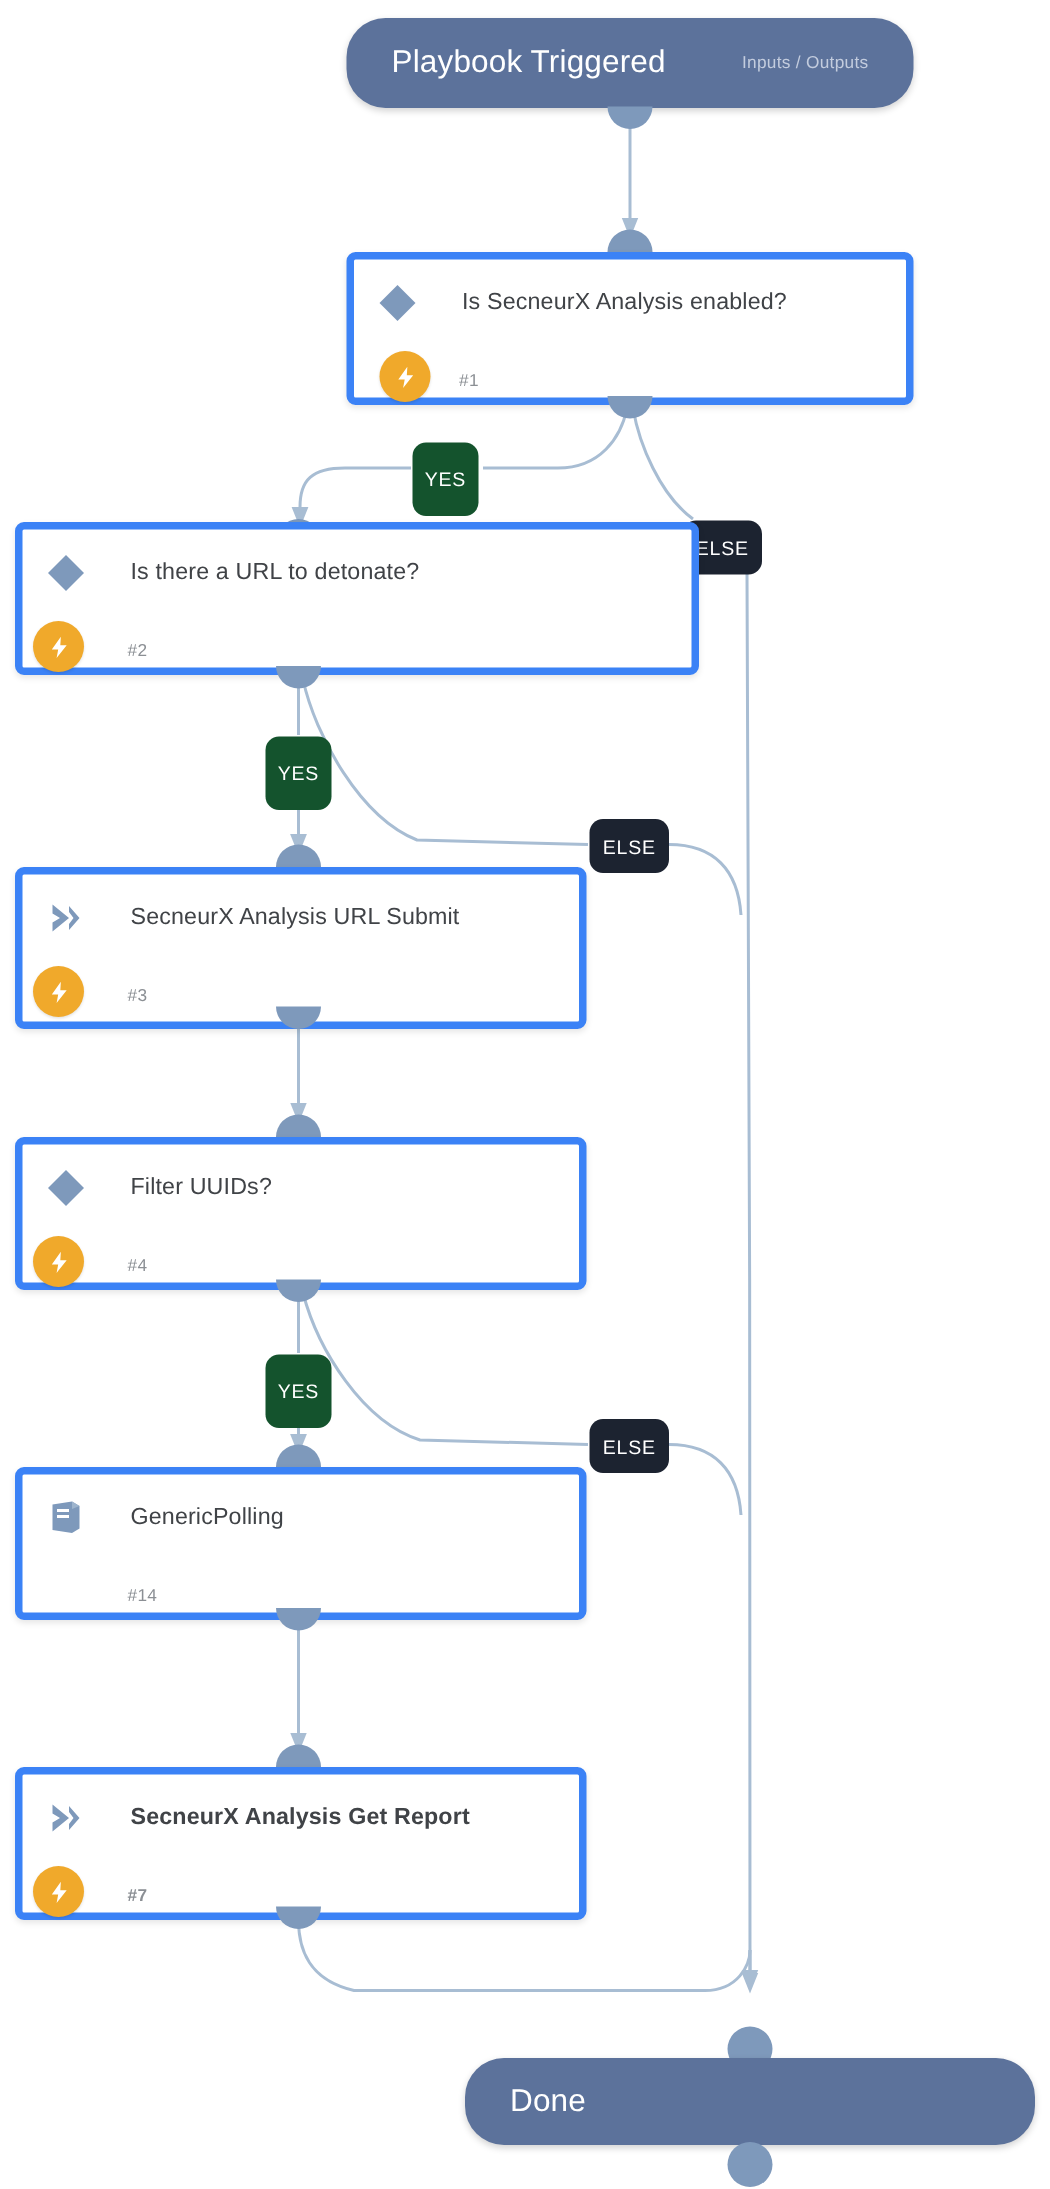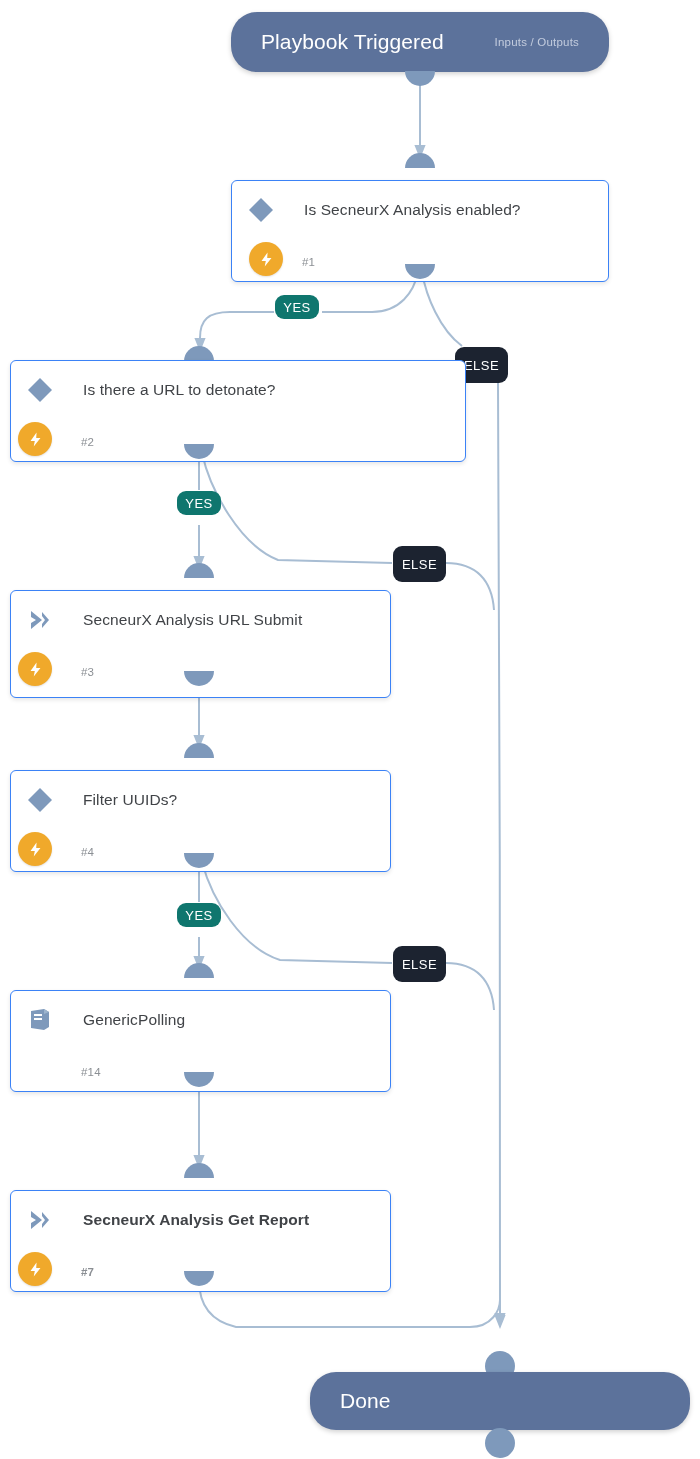--- a/index.html
+++ b/index.html
@@ -45,24 +45,23 @@
     font-size: 11.5px;
     color: #c3ccde;
     margin-left: auto;
     letter-spacing: 0.2px;
   }
 
   
   .card {
     position: absolute;
     background: #ffffff;
-    border: 1px solid #3b82f6;
+    border: 5px solid #3b82f6;
     border-radius: 6px;
     box-shadow: 0 2px 4px rgba(0,0,0,0.10);
-    margin-top: 12px;
   }
   .card-row {
     display: flex;
     align-items: center;
     height: 58px;
     padding-left: 12px;
   }
   .card-icon {
     width: 34px;
     height: 34px;
@@ -129,22 +128,22 @@
     position: absolute;
     display: flex;
     align-items: center;
     justify-content: center;
     border-radius: 9px;
     font-size: 13px;
     letter-spacing: 0.5px;
     color: #ffffff;
   }
   .badge-yes {
-    background: #0f766e;
-    width: 44px; height: 24px;
+    background: #14532d;
+    width: 44px; height: 49px;
   }
   .badge-else {
     background: #1c2330;
     width: 53px; height: 36px;
   }
 </style>
 </head>
 <body>
 
 <div id="canvas">

